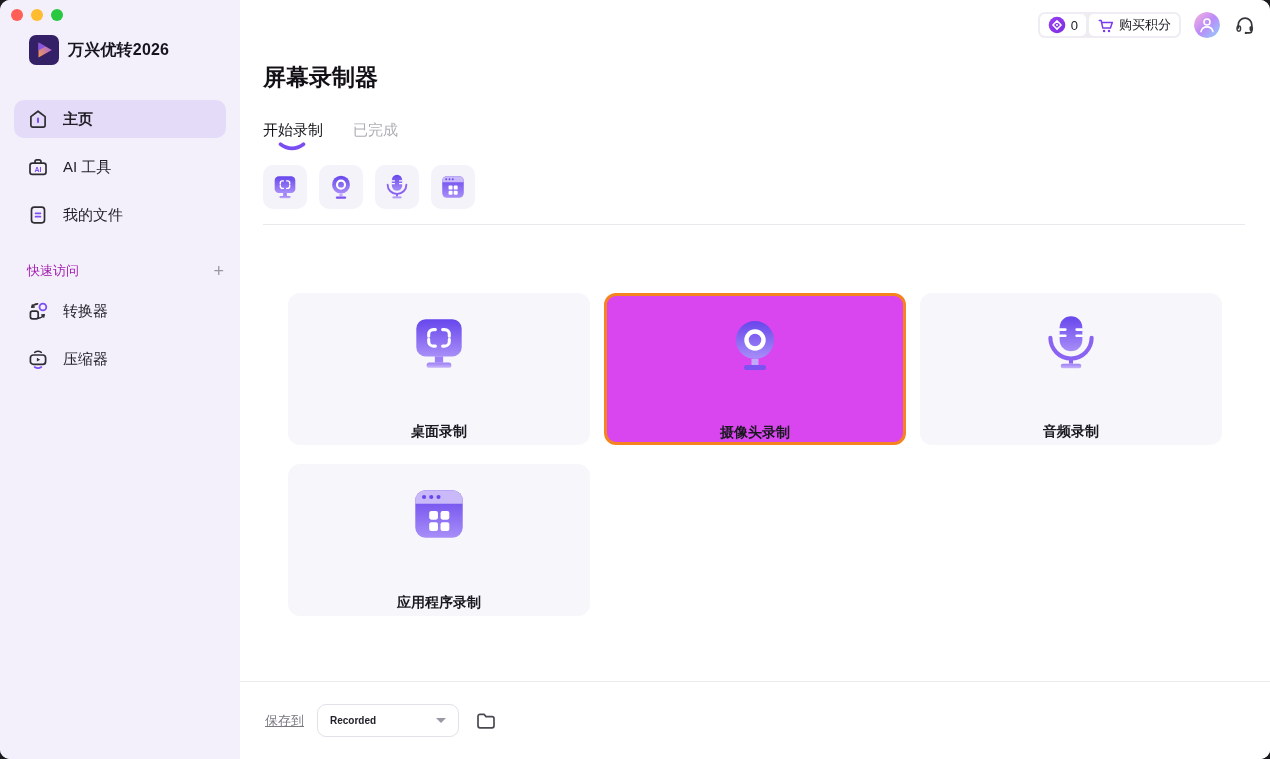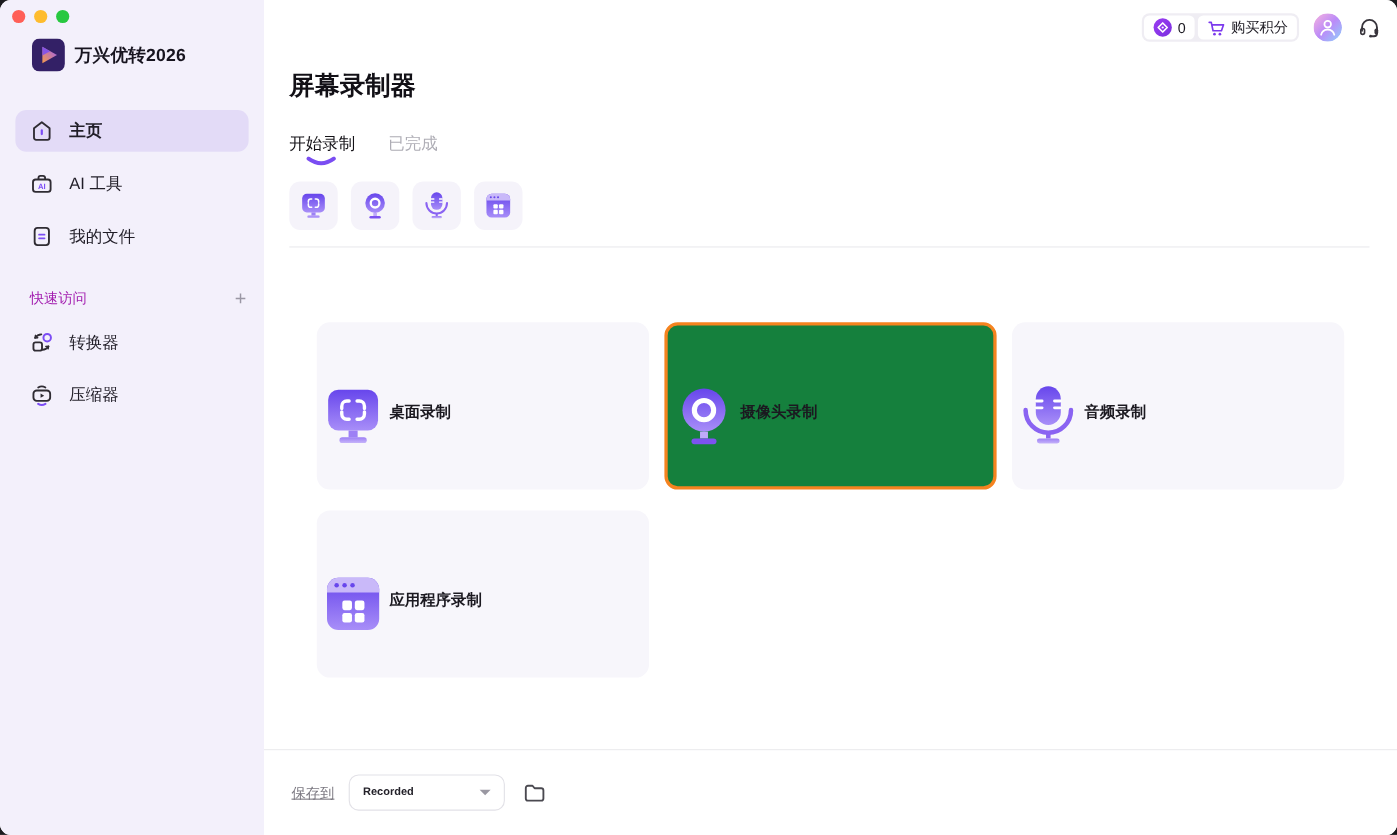--- a/index.html
+++ b/index.html
@@ -41,22 +41,22 @@
   .tab { position:relative; font-size:15px; color:#aeadb5; cursor:pointer; }
   .tab.active { color:#141217; font-weight:normal; }
   .tab-arc { position:absolute; left:15px; bottom:-11px; }
   .chips { display:flex; gap:12px; margin-top:24px; }
   .chip { width:44px; height:44px; border-radius:10px; background:#f5f3fa;
           display:flex; align-items:center; justify-content:center; cursor:pointer; }
   .divider { height:1px; background:#e9e9ed; margin-top:15px; }
 
   .cards { margin:68px 0 0 25px; width:934px; display:flex; flex-wrap:wrap; gap:19px 14px; }
   .card { width:302px; height:152px; border-radius:12px; background:#f7f6fb;
-          display:flex; flex-direction:row; align-items:center; cursor:pointer; }
-  .card.selected { border:3px solid #f5831f; background:#15803d;align-items:center; }
+          display:flex; flex-direction:column; align-items:center; cursor:pointer;gap:36px; }
+  .card.selected { border:3px solid #f5831f; background:#d946ef;align-items:center; }
   .card-icon { margin-top:17px; }
   .card-label { font-size:14px; font-weight:bold; color:#1b1920; margin-top:11px; }
 
   .footer { height:78px; border-top:1px solid #ebebee; display:flex; align-items:center;
             gap:13px; padding-left:25px; background:#fff; }
   .save-label { font-size:13px; color:#7b7881;text-decoration:underline; }
   .select { width:142px; height:33px; background:#fff; border:1px solid #e2e1e7; border-radius:9px;
             display:flex; align-items:center; justify-content:space-between; padding:0 12px; cursor:pointer; }
   .select-value { font-size:10px; font-weight:600; color:#232129; }
   .caret { width:0; height:0; border-left:5px solid transparent; border-right:5px solid transparent;

